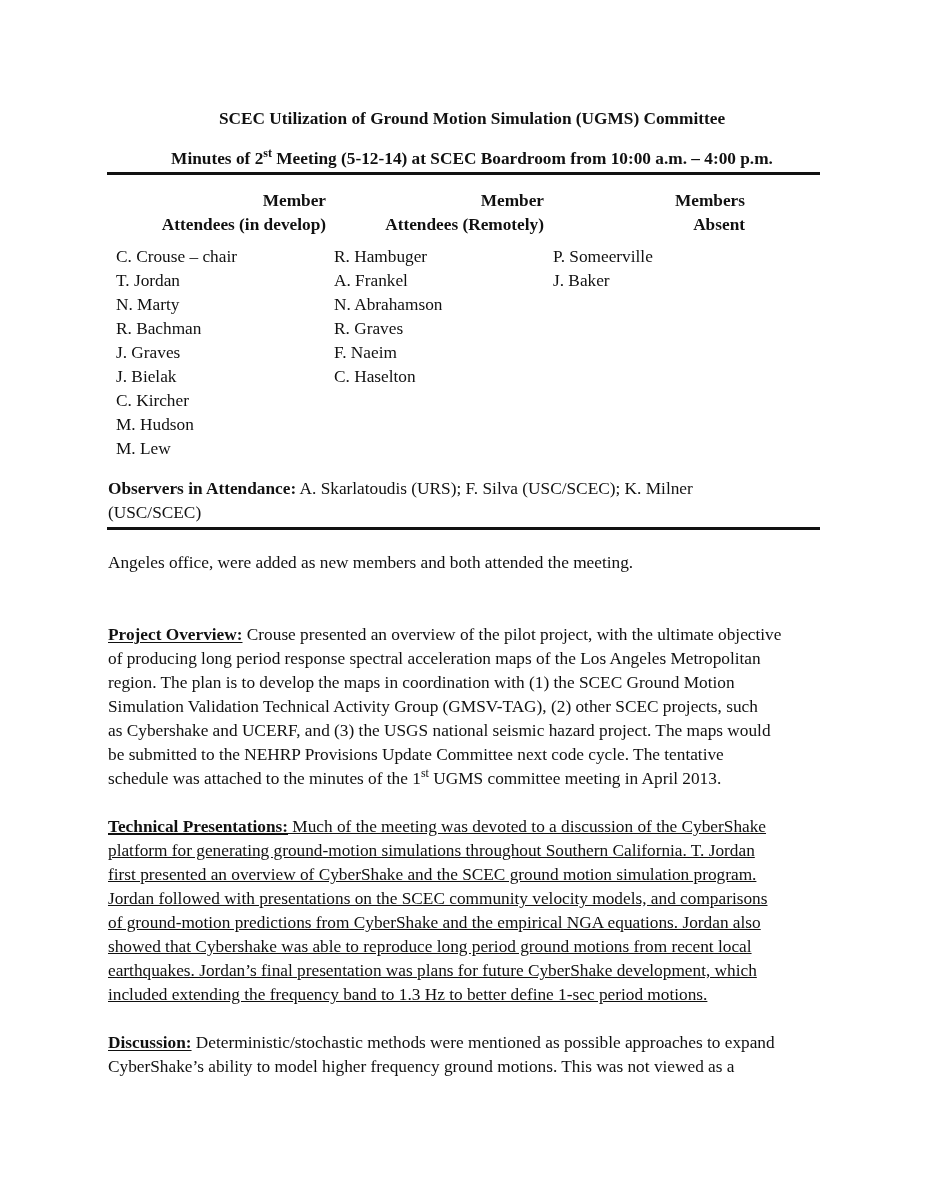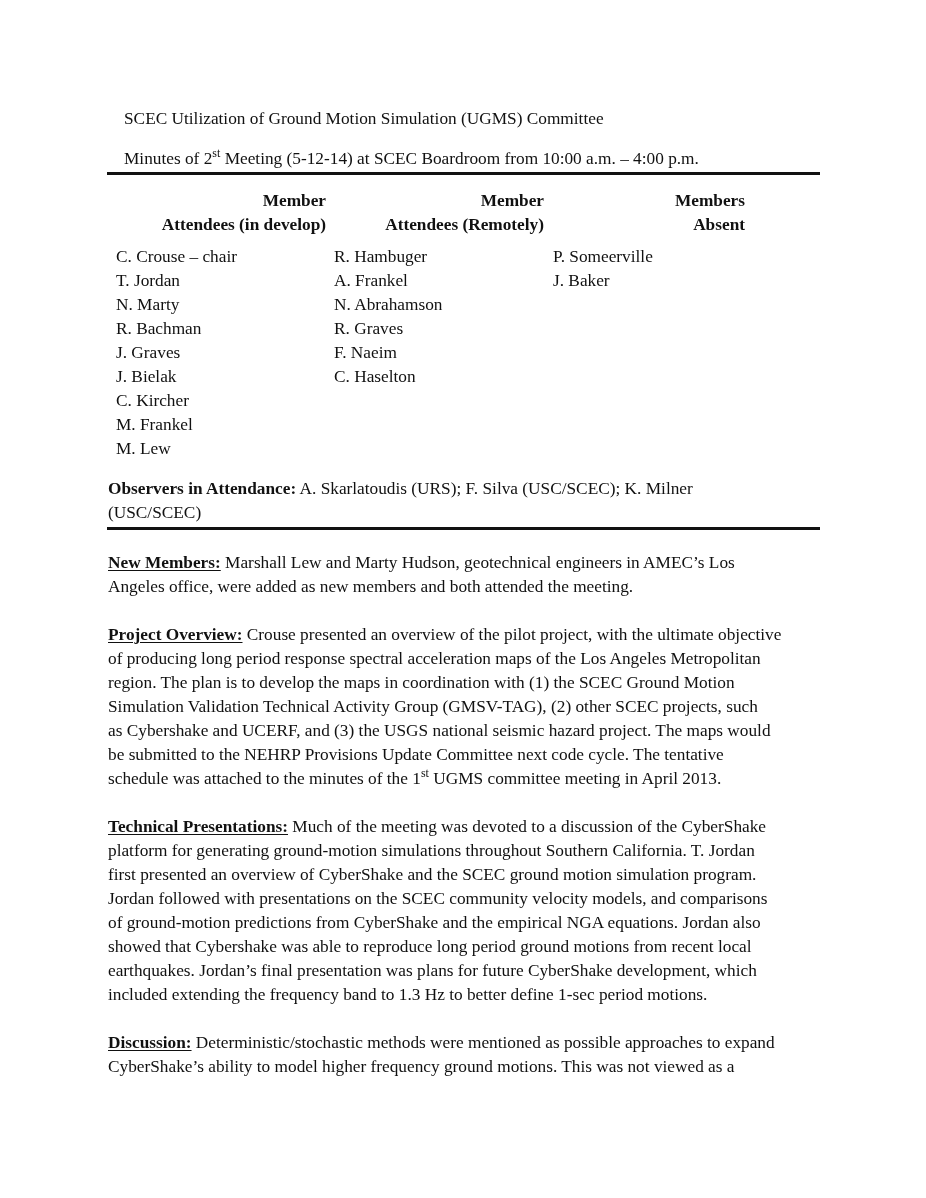--- a/index.html
+++ b/index.html
@@ -18,24 +18,24 @@
       line-height: 24px;
     }
     .page {
       position: absolute;
       left: 108px;
       top: 0;
       width: 712px;
     }
     .title {
       position: absolute;
-      left: 16px;
+      left: 8px;
       width: 712px;
-      text-align: left;
-      font-weight: normal;
+      text-align: center;
+      font-weight: bold;
       font-size: 17.3px;
       line-height: 24px;
       white-space: nowrap;
     }
     .title-1 { top: 107px; }
     .title-2 { top: 147px; }
     sup {
       font-size: 12px;
       line-height: 0;
       vertical-align: 7px;
@@ -93,21 +93,21 @@
       width: 712px;
     }
     .section .label {
       font-weight: bold;
       text-decoration: underline;
       text-decoration-thickness: 1px;
       text-underline-offset: 2px;
     }
     .sec-new { top: 551px; }
     .sec-overview { top: 623px; }
-    .sec-tech { top: 815px; }
+    .sec-tech { top: 815px; text-decoration: underline; }
     .sec-discussion { top: 1031px; }
 
     .line {
       display: block;
       white-space: nowrap;
       height: 24px;
     }
   </style>
 </head>
 <body>
@@ -124,21 +124,21 @@
       <div class="col-head">Member</div>
       <div class="col-head">Attendees (in develop)</div>
       <ul>
         <li>C. Crouse – chair</li>
         <li>T. Jordan</li>
         <li>N. Marty</li>
         <li>R. Bachman</li>
         <li>J. Graves</li>
         <li>J. Bielak</li>
         <li>C. Kircher</li>
-        <li>M. Frankel</li>
+        <li>M. Hudson</li>
         <li>M. Lew</li>
       </ul>
     </div>
     <div class="col col-2">
       <div class="col-head">Member</div>
       <div class="col-head">Attendees (Remotely)</div>
       <ul>
         <li>R. Hambuger</li>
         <li>A. Frankel</li>
         <li>N. Abrahamson</li>
@@ -158,21 +158,20 @@
   </div>
 
   <div class="observers">
     <span class="line"><span class="label">Observers in Attendance:</span><span> A. Skarlatoudis (URS); F. Silva (USC/SCEC); K. Milner</span></span>
     <span class="line">(USC/SCEC)</span>
   </div>
 
   <div class="rule rule-2"></div>
 
   <div class="section sec-new">
-    <span class="line"><span class="label">New Members:</span><span> Marshall Lew and Marty Hudson, geotechnical engineers in AMEC’s Los</span></span>
     <span class="line">Angeles office, were added as new members and both attended the meeting.</span>
   </div>
 
   <div class="section sec-overview">
     <span class="line"><span class="label">Project Overview:</span><span> Crouse presented an overview of the pilot project, with the ultimate objective</span></span>
     <span class="line">of producing long period response spectral acceleration maps of the Los Angeles Metropolitan</span>
     <span class="line">region. The plan is to develop the maps in coordination with (1) the SCEC Ground Motion</span>
     <span class="line">Simulation Validation Technical Activity Group (GMSV-TAG), (2) other SCEC projects, such</span>
     <span class="line">as Cybershake and UCERF, and (3) the USGS national seismic hazard project. The maps would</span>
     <span class="line">be submitted to the NEHRP Provisions Update Committee next code cycle. The tentative</span>

